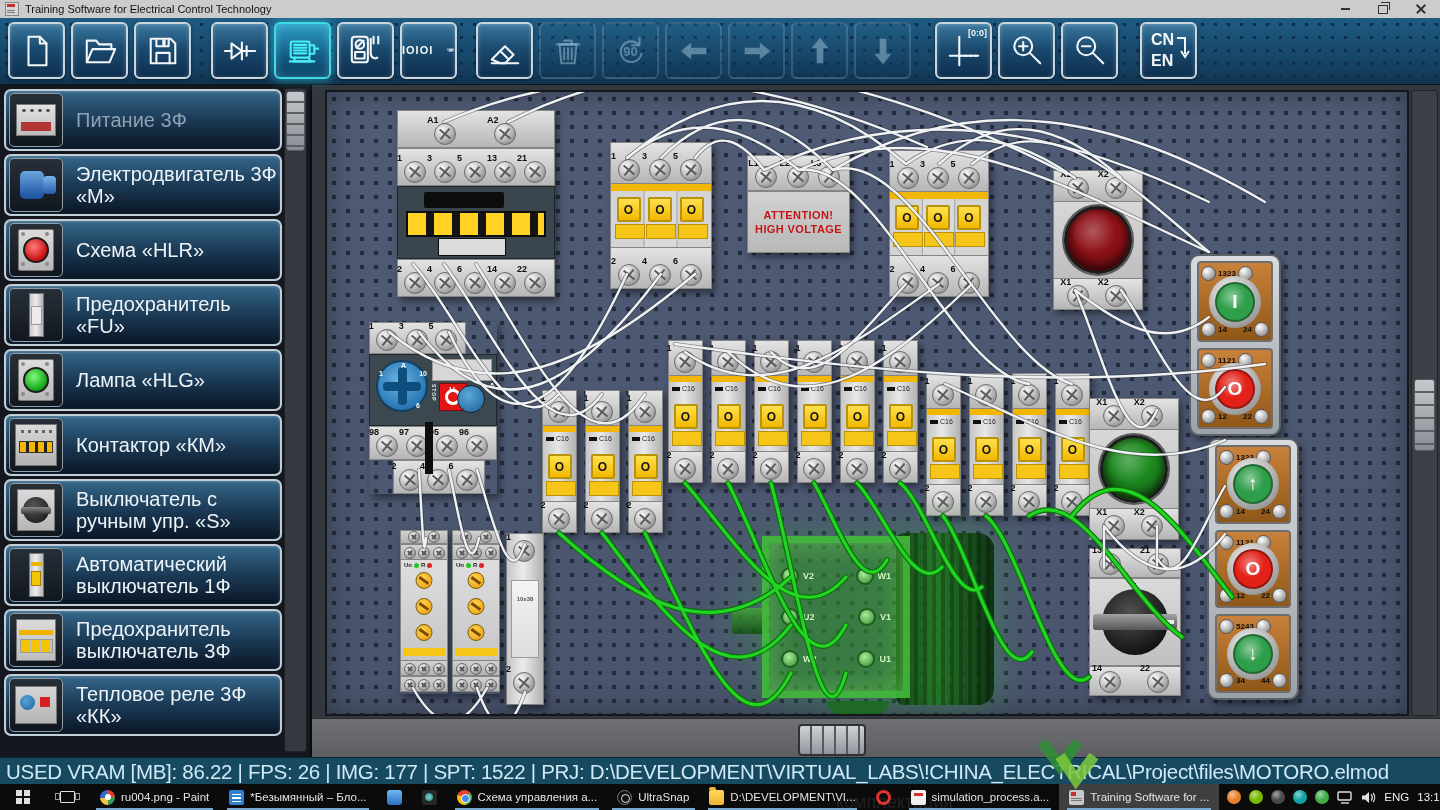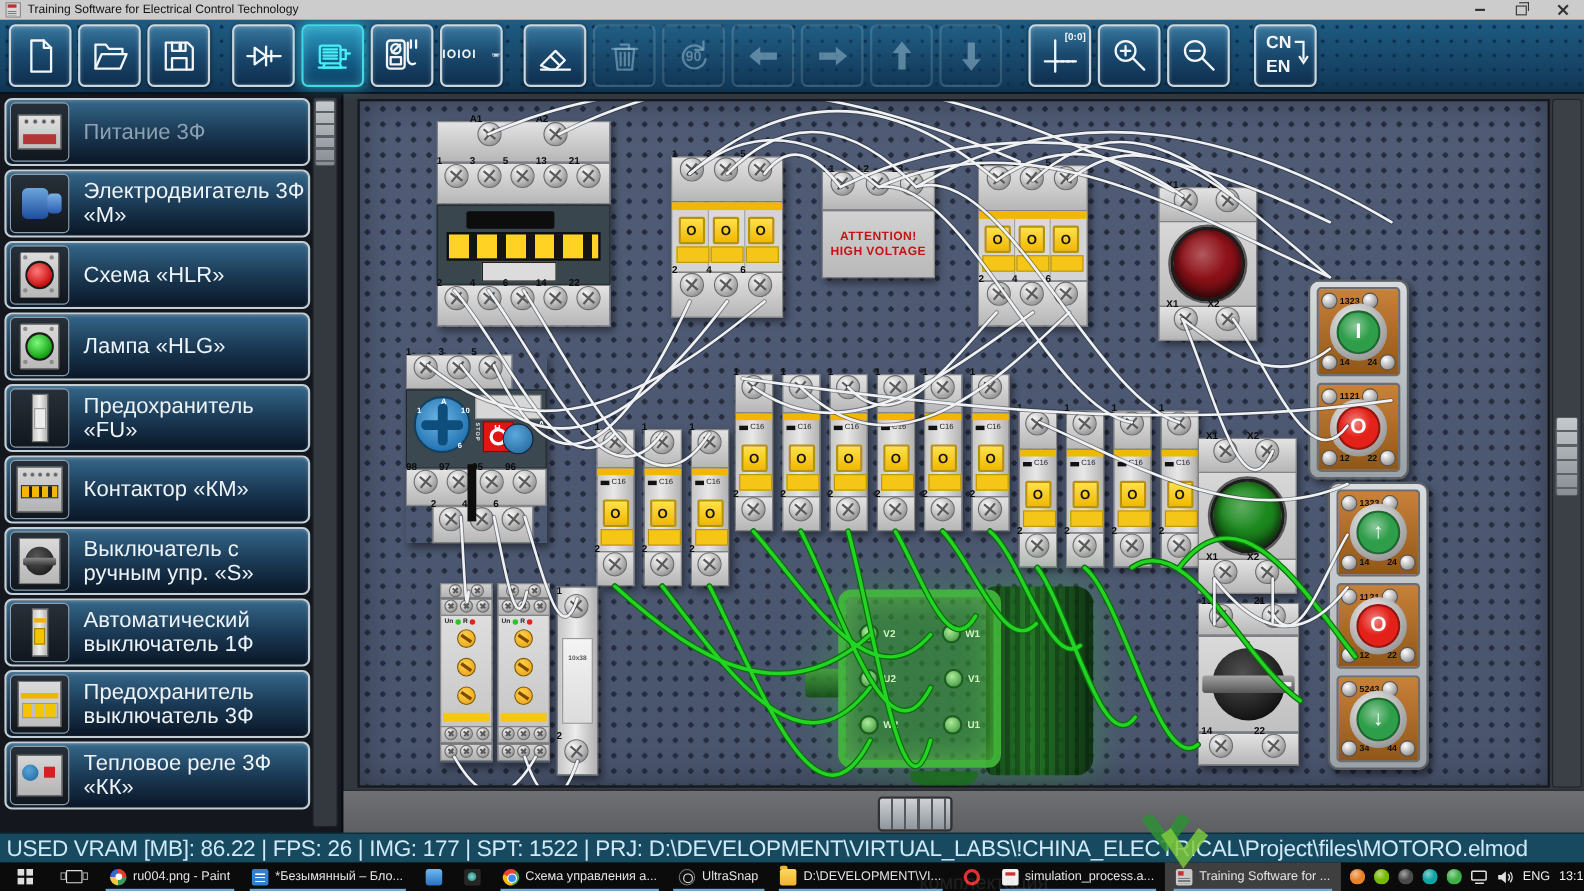--- a/index.html
+++ b/index.html
@@ -100,21 +100,21 @@
   .wires{position:absolute;left:0;top:0;z-index:6;pointer-events:none}
   .vscroll{position:absolute;left:1099px;top:5px;width:25px;height:624px;background:#3b3f46;border:1px solid #202329;border-radius:3px}
   .vscroll .sb-handle{left:2px;right:2px;top:288px;height:70px;
     background-image:repeating-linear-gradient(180deg,transparent 0 11px,#5c6166 11px 13px),linear-gradient(180deg,#c4c9cd,#878d93)}
   .hscroll{position:absolute;left:0px;right:0;top:633px;height:39px;background:linear-gradient(180deg,#6e7074,#5c5e62);
     border-top:1px solid #2a2c30}
   .hscroll .sb-handle{left:486px;top:5px;width:64px;height:28px;border:2px solid #2f3134;border-radius:4px;
     background-image:repeating-linear-gradient(90deg,transparent 0 10px,#55595e 10px 12px),linear-gradient(180deg,#cfd3d7,#8f959b)}
   
   .comp{position:absolute;z-index:3;box-shadow:3px 4px 7px rgba(0,0,0,.45)}
-  .strip{display:flex;justify-content:space-evenly;align-items:flex-start;background:linear-gradient(180deg,#e3e3e3,#b6b6b6);
+  .strip{display:flex;justify-content:space-evenly;align-items:flex-end;background:linear-gradient(180deg,#e3e3e3,#b6b6b6);
     border:1px solid #858585;position:relative;box-sizing:border-box}
   .term{position:relative;width:24px;height:24px;flex:none}
   .screw{display:block;width:22px;height:22px;border-radius:50%;
     background:radial-gradient(circle at 34% 30%,#fafafa,#c2c2c2 45%,#8a8a8a 85%);border:1px solid #6b6b6b;
     position:relative;box-sizing:border-box}
   .screw::before,.screw::after{content:"";position:absolute;left:3px;right:3px;top:50%;height:2px;margin-top:-1px;background:#5a5a5a}
   .screw::before{transform:rotate(40deg)}.screw::after{transform:rotate(-50deg)}
   .screw.sm{width:12px;height:12px}.screw.sm::before,.screw.sm::after{left:2px;right:2px;height:1.5px}
   .tl{position:absolute;top:-8px;left:-7px;font-size:9px;font-weight:bold;color:#0d0d0d;font-style:normal}
   .ctbody{height:73px;background:#39464e;position:relative;border:1px solid #20262a;box-sizing:border-box}
@@ -192,21 +192,21 @@
   .fubody{height:100%;background:linear-gradient(90deg,#c6c6c6,#ececec 45%,#b0b0b0);border:1px solid #7d7d7d;position:relative;box-sizing:border-box}
   .fu-t{position:absolute;left:50%;transform:translateX(-50%)}
   .fuwin{position:absolute;left:4px;right:4px;top:46px;height:76px;background:linear-gradient(#f4f4f4,#dcdcdc);
     border:1px solid #999;display:flex;justify-content:center}
   .fuwin b{font-size:6px;color:#555;margin-top:15px;font-style:normal}
   .motor{box-shadow:none;opacity:.95;filter:drop-shadow(0 0 20px rgba(50,220,50,.35))}
   .mbody{position:absolute;right:0;top:5px;width:98px;height:172px;border-radius:8px 16px 16px 8px;
     background:repeating-linear-gradient(90deg,rgba(0,0,0,.25) 0 4px,transparent 4px 9px),
     linear-gradient(90deg,rgba(10,60,10,.88),rgba(30,125,25,.82) 40%,rgba(8,45,8,.92))}
   .mbox{position:absolute;left:30px;top:8px;width:148px;height:162px;background:rgba(45,140,35,.5);
-    border:7px solid rgba(70,200,60,.8);border-radius:12px;box-shadow:inset 0 0 28px rgba(130,255,90,.45);
+    border:7px solid rgba(70,200,60,.8);border-radius:0;box-shadow:inset 0 0 28px rgba(130,255,90,.45);
     display:flex;flex-direction:column;justify-content:space-evenly;box-sizing:border-box}
   .mrow{display:flex;justify-content:space-between;padding:0 12px}
   .mterm{display:flex;align-items:center;gap:4px}
   .mterm i{width:18px;height:18px;border-radius:50%;background:radial-gradient(circle at 40% 35%,#b4f49e,#2d8f2d);border:2px solid #1d5f1d;box-sizing:border-box}
   .mterm b{font-size:9px;color:#d8ffc0}
   .mshaft{position:absolute;left:0;top:80px;width:32px;height:26px;border-radius:3px;
     background:linear-gradient(180deg,rgba(70,170,55,.85),rgba(20,80,20,.9))}
   .mfoot{position:absolute;left:95px;bottom:0;width:62px;height:13px;background:rgba(25,110,25,.85);border-radius:0 0 12px 12px}
   
   .statusbar{position:absolute;left:0;top:757px;right:0;height:27px;background:#174a5f;z-index:40;
@@ -426,29 +426,29 @@
         <span class="side-label">Электродвигатель 3Ф «М»</span>
       </div>
       <div class="side-item">
         <span class="iconbox">
           <span class="mi mi-lamp red"></span>
         </span>
         <span class="side-label">Схема «HLR»</span>
       </div>
       <div class="side-item">
         <span class="iconbox">
+          <span class="mi mi-fuse"></span>
+        </span>
+        <span class="side-label">Предохранитель «FU»</span>
+      </div>
+      <div class="side-item">
+        <span class="iconbox">
           <span class="mi mi-lamp green"></span>
         </span>
         <span class="side-label">Лампа «HLG»</span>
-      </div>
-      <div class="side-item">
-        <span class="iconbox">
-          <span class="mi mi-fuse"></span>
-        </span>
-        <span class="side-label">Предохранитель «FU»</span>
       </div>
       <div class="side-item">
         <span class="iconbox">
           <span class="mi mi-contactor"></span>
         </span>
         <span class="side-label">Контактор «КМ»</span>
       </div>
       <div class="side-item">
         <span class="iconbox">
           <span class="mi mi-switch"></span>

